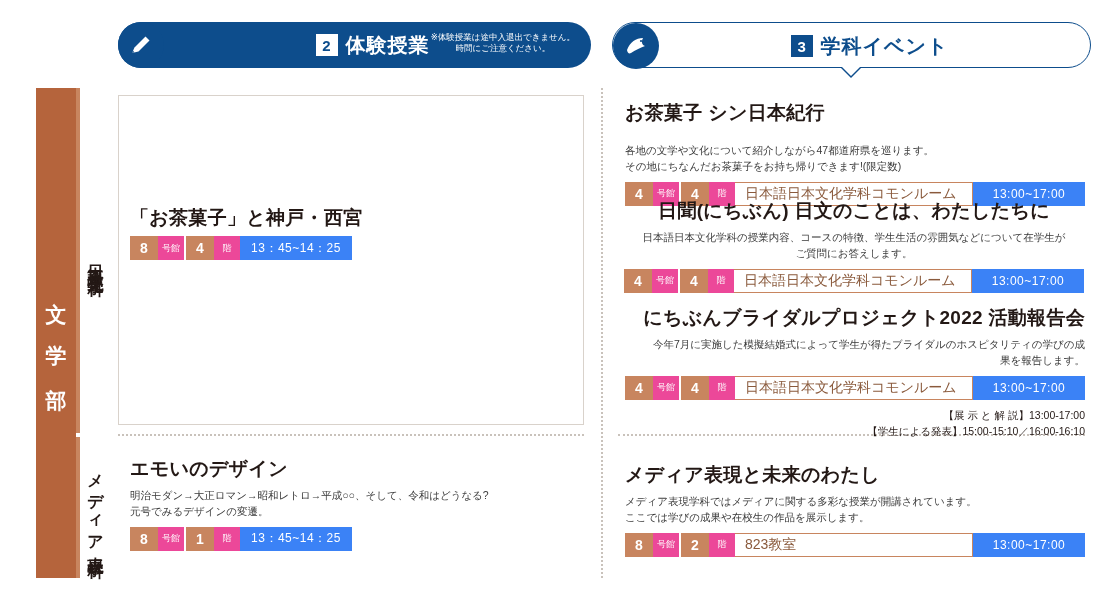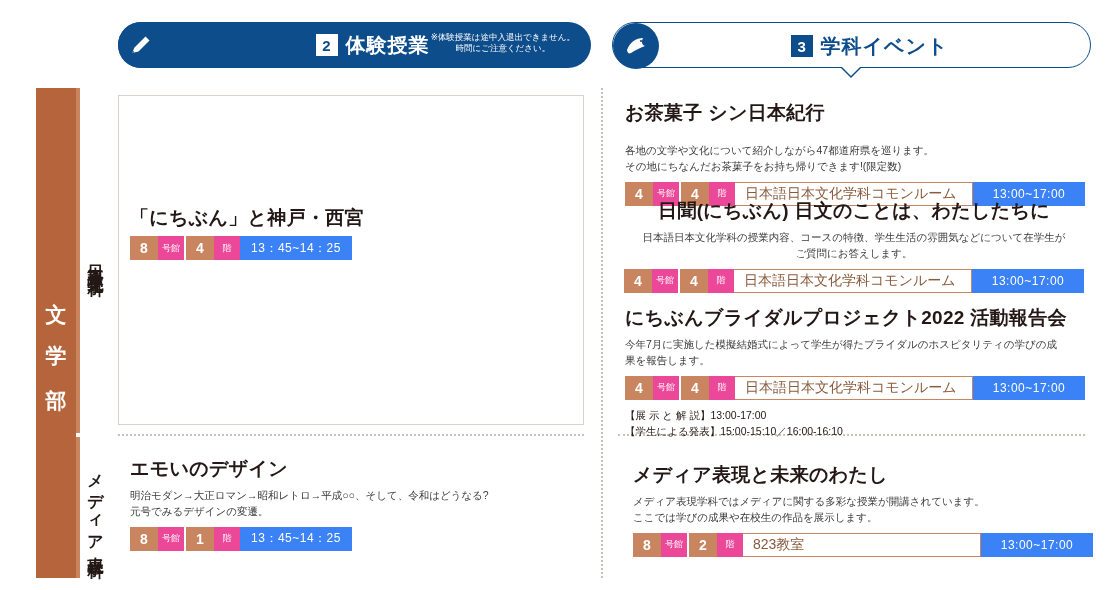--- a/index.html
+++ b/index.html
@@ -184,21 +184,21 @@
 
   <div class="vdotdiv" style="left:601px;top:88px;height:490px;"></div>
 
   <div class="dotdiv" style="left:118px;top:434px;width:466px;"></div>
 
   <div class="dotdiv" style="left:618px;top:434px;width:467px;"></div>
 
   <div class="cbox framed" style="left:118px;top:95px;width:466px;height:330px;padding:0;">
   </div>
   <div class="cbox" style="left:130px;top:205px;width:444px;">
-    <div class="ev-title">「にちぶん」と神戸・西宮</div>
+    <div class="ev-title">「お茶菓子」と神戸・西宮</div>
     <div class="strip">
       <div class="cell bnum">8</div>
       <div class="cell blabel">号館</div>
       <div class="sep"></div>
       <div class="cell bnum">4</div>
       <div class="cell blabel">階</div>
       <div class="cell time">13：45~14：25</div>
     </div>
   </div>
 
@@ -239,38 +239,38 @@
       <div class="cell bnum">4</div>
       <div class="cell blabel">号館</div>
       <div class="sep"></div>
       <div class="cell bnum">4</div>
       <div class="cell blabel">階</div>
       <div class="cell room">日本語日本文化学科コモンルーム</div>
       <div class="cell time">13:00~17:00</div>
     </div>
   </div>
 
-  <div class="cbox" style="left:625px;top:305px;width:460px;">
+  <div class="cbox" style="left:625px;top:305px;width:460px;text-align:right;">
     <div class="ev-title">にちぶんブライダルプロジェクト2022 活動報告会</div>
     <div class="ev-desc" style="white-space:pre-line;">今年7月に実施した模擬結婚式によって学生が得たブライダルのホスピタリティの学びの成
 果を報告します。</div>
     <div class="strip">
       <div class="cell bnum">4</div>
       <div class="cell blabel">号館</div>
       <div class="sep"></div>
       <div class="cell bnum">4</div>
       <div class="cell blabel">階</div>
       <div class="cell room">日本語日本文化学科コモンルーム</div>
       <div class="cell time">13:00~17:00</div>
     </div>
     <div class="extra" style="white-space:pre-line;">【展 示 と 解 説】13:00-17:00
 【学生による発表】15:00-15:10／16:00-16:10</div>
   </div>
 
-  <div class="cbox" style="left:625px;top:462px;width:460px;margin-left:8px;">
+  <div class="cbox" style="left:625px;top:462px;width:460px;">
     <div class="ev-title">メディア表現と未来のわたし</div>
     <div class="ev-desc" style="white-space:pre-line;">メディア表現学科ではメディアに関する多彩な授業が開講されています。
 ここでは学びの成果や在校生の作品を展示します。</div>
     <div class="strip">
       <div class="cell bnum">8</div>
       <div class="cell blabel">号館</div>
       <div class="sep"></div>
       <div class="cell bnum">2</div>
       <div class="cell blabel">階</div>
       <div class="cell room">823教室</div>

